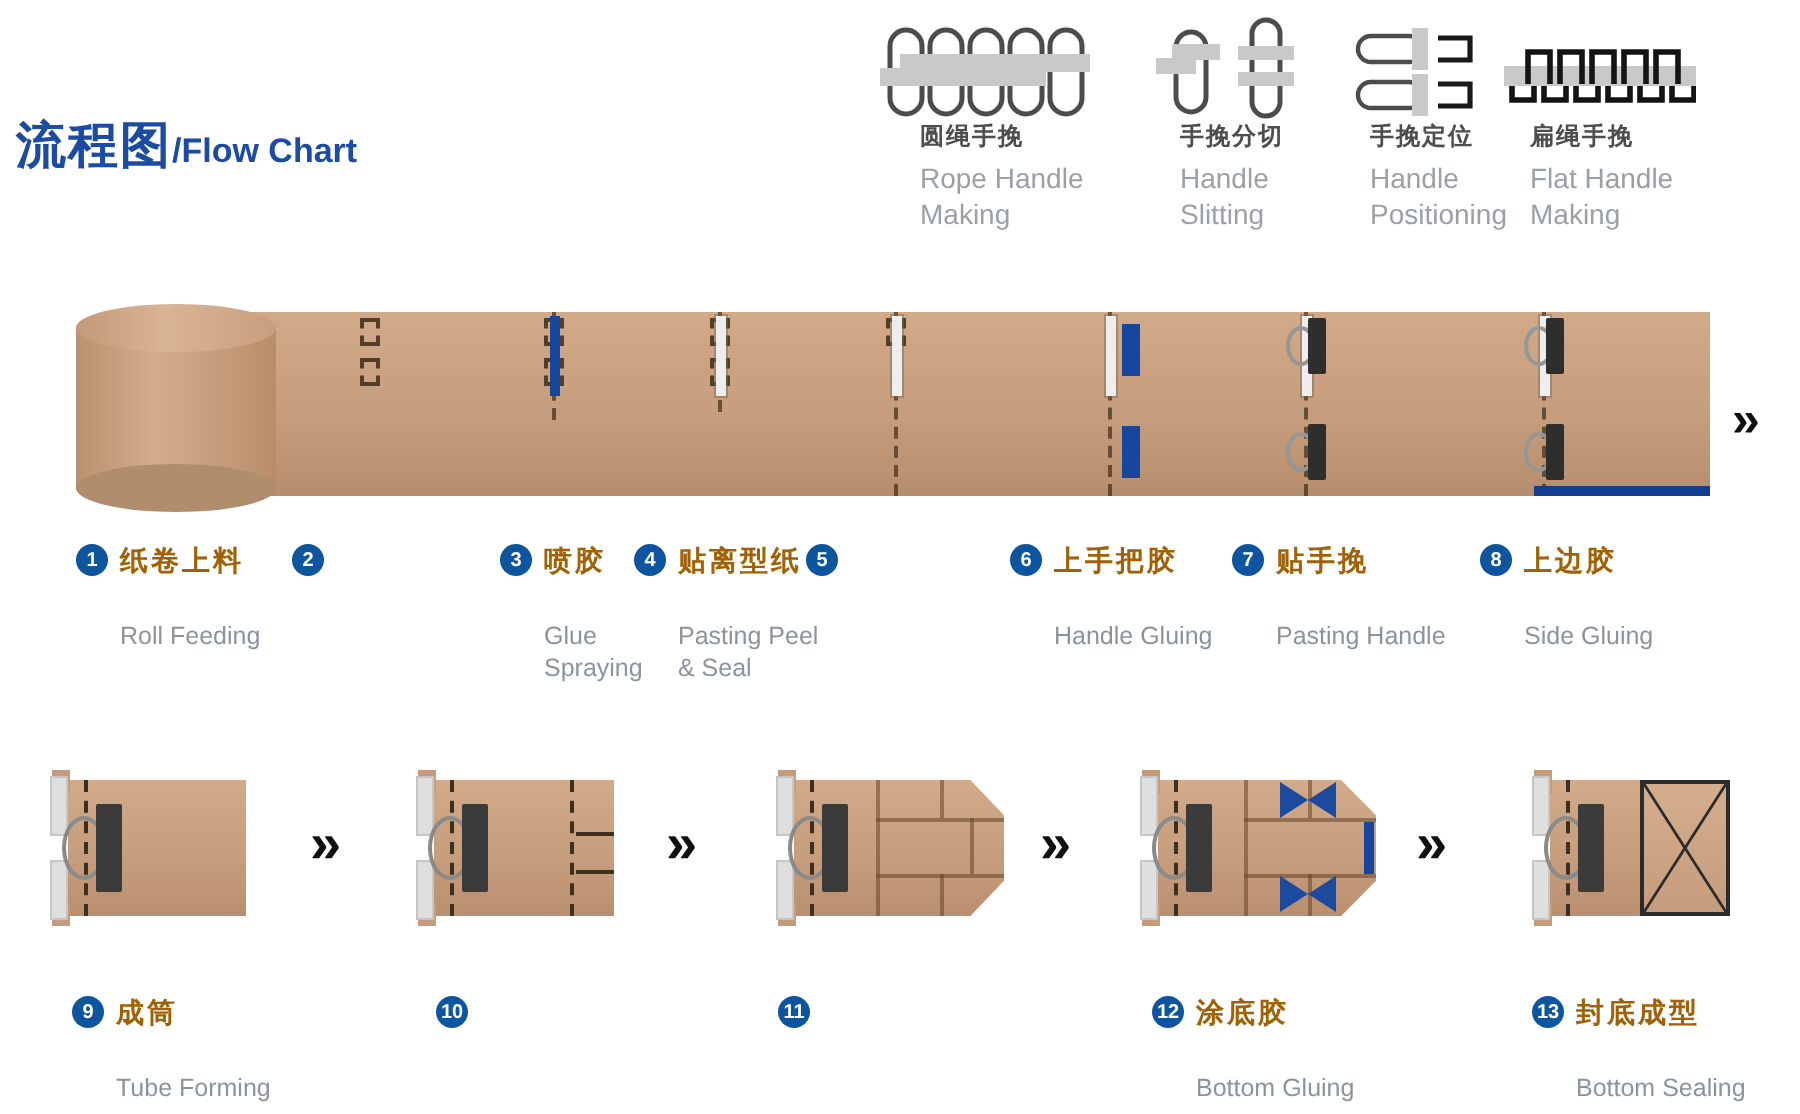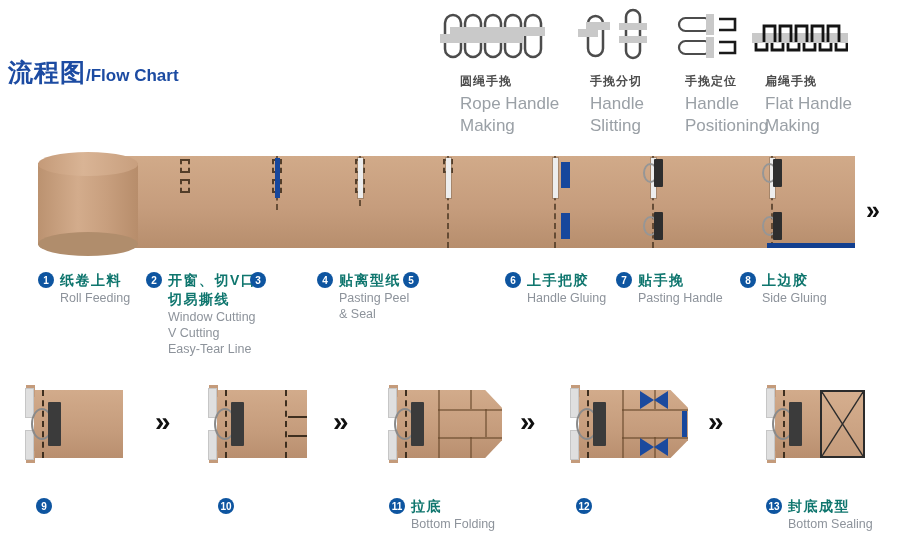--- a/index.html
+++ b/index.html
@@ -10,32 +10,32 @@
   }
 
   
   .title { position:absolute; left:8px; top:56px; color:#1c4ba2; white-space:nowrap; }
   .title .tzh { font-size:25px; font-weight:bold; letter-spacing:1px; }
   .title .ten { font-size:17px; font-weight:600; }
 
   
   .legend { position:absolute; top:6px; }
   .legend .iconbox { height:54px; display:flex; align-items:flex-end; }
-  .legend .lzh { font-size:12px; font-weight:bold; color:#4d4d4d; margin-top:13px; letter-spacing:1px; }
-  .legend .len { font-size:17px; color:#9aa0a6; white-space:pre-line; line-height:1.3; margin-top:3px; }
+  .legend .lzh { font-size:12px; font-weight:bold; color:#4d4d4d; letter-spacing:1px; }
+  .legend .len { font-size:14px; color:#9aa0a6; white-space:pre-line; line-height:1.3; margin-top:3px; }
 
   
   .step { position:absolute; display:flex; gap:6px; align-items:flex-start; }
   .ncirc {
     width:16px; height:16px; border-radius:50%; background:#0e55a0; color:#fff;
     font-size:10px; font-weight:bold; display:flex; align-items:center; justify-content:center;
     flex:0 0 16px; margin-top:1px;
   }
-  .szh { font-size:14px; font-weight:bold; color:#0f766e; letter-spacing:1.5px; line-height:1.35; white-space:pre-line; }
-  .sen { font-size:12.5px; color:#8d939b; line-height:1.28; margin-top:0; white-space:pre-line; }
+  .szh { font-size:14px; font-weight:bold; color:#a16207; letter-spacing:1.5px; line-height:1.35; white-space:pre-line; }
+  .sen { font-size:12.5px; color:#8d939b; line-height:1.28; margin-top:20px; white-space:pre-line; }
 
   
   .web { position:absolute; left:110px; top:156px; width:745px; height:92px;
          background:linear-gradient(180deg,#d1aa89 0%,#c69d7d 55%,#b78e6d 100%); }
   .mk { position:absolute; top:0; width:14px; height:92px; }
   .bk { position:absolute; width:10px; height:14px; border:2px dashed rgba(62,44,26,.85); left:0; }
   .bk.b1 { top:3px; } .bk.b2 { top:23px; }
   .vs { position:absolute; left:3px; top:2px; width:5px; height:40px; }
   .vs.blue  { background:#17479c; }
   .vs.white { background:#ededed; outline:1px solid rgba(120,100,80,.45); }
@@ -239,30 +239,28 @@
 
 <div class="step" style="left:38px;  top:271px;">
   <span class="ncirc">1</span>
   <div>
       <div class="szh">纸卷上料</div>
        <div class="sen">Roll Feeding</div>
     </div>
 </div>
 <div class="step" style="left:146px; top:271px;">
   <span class="ncirc">2</span>
-  <div>
-      <div class="szh">开窗、切V口
-切易撕线</div>
-       <div class="sen">Window Cutting
-V Cutting
-Easy-Tear Line</div>
-    </div>
 </div>
 <div class="step" style="left:250px; top:271px;">
   <span class="ncirc">3</span>
+  <div>
+      <div class="szh">喷胶</div>
+       <div class="sen">Glue
+Spraying</div>
+    </div>
 </div>
 <div class="step" style="left:317px; top:271px;">
   <span class="ncirc">4</span>
   <div>
       <div class="szh">贴离型纸</div>
        <div class="sen">Pasting Peel
 &amp; Seal</div>
     </div>
 </div>
 <div class="step" style="left:403px; top:271px;">
@@ -371,33 +369,37 @@
   <div class="env">
     <svg width="41" height="64" viewBox="0 0 41 64">
       <line x1="0" y1="0" x2="41" y2="64" stroke="#2b2b2b" stroke-width="1.4"></line>
       <line x1="41" y1="0" x2="0" y2="64" stroke="#2b2b2b" stroke-width="1.4"></line>
     </svg>
   </div>
 </div>
 
 <div class="step" style="left:36px;  top:497px;">
   <span class="ncirc">9</span>
+  <div>
+      <div class="szh">成筒</div>
+       <div class="sen">Tube Forming</div>
+    </div>
 </div>
 <div class="step" style="left:218px; top:497px;">
   <span class="ncirc">10</span>
 </div>
-<div class="step" style="left:389px; top:497px;">
+<div class="step" style="left:389px; top:497px;align-items:flex-end;">
   <span class="ncirc">11</span>
-  <div>
-      <div class="szh">拉底</div>
-       <div class="sen">Bottom Folding</div>
-    </div>
 </div>
 <div class="step" style="left:576px; top:497px;">
   <span class="ncirc">12</span>
+  <div>
+      <div class="szh">涂底胶</div>
+       <div class="sen">Bottom Gluing</div>
+    </div>
 </div>
 <div class="step" style="left:766px; top:497px;">
   <span class="ncirc">13</span>
   <div>
       <div class="szh">封底成型</div>
        <div class="sen">Bottom Sealing</div>
     </div>
 </div>
 
 </body></html>

